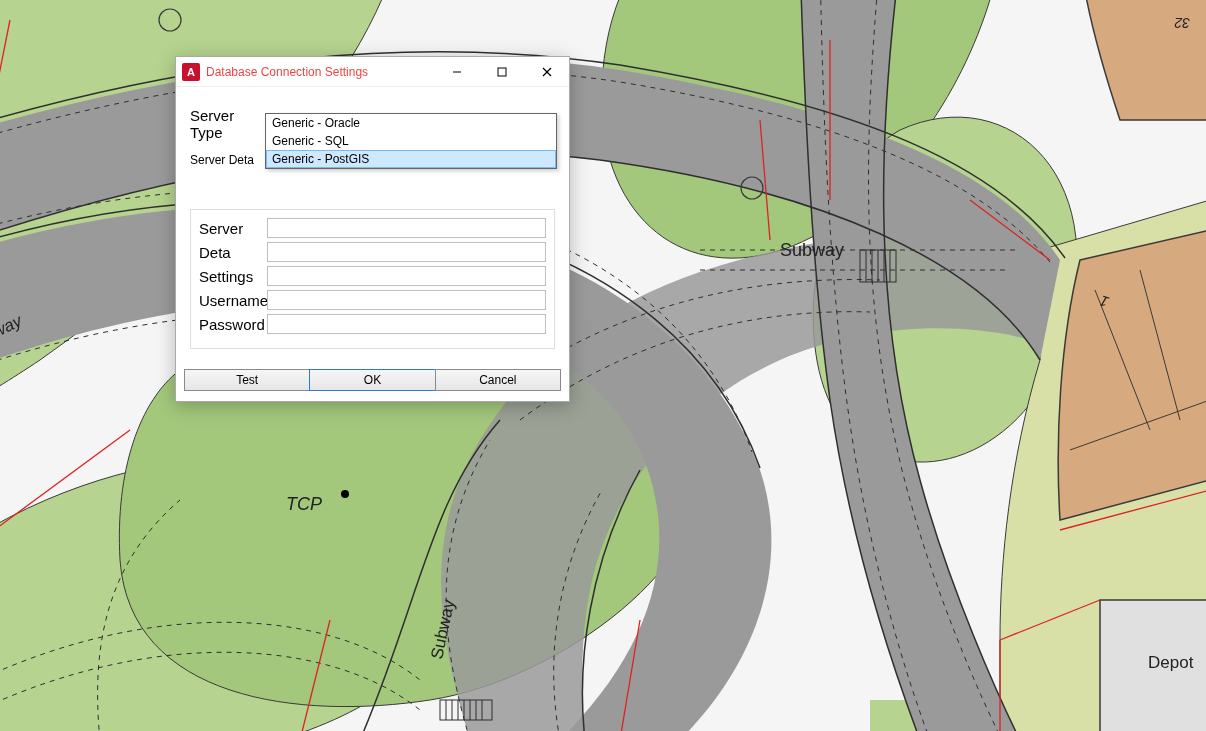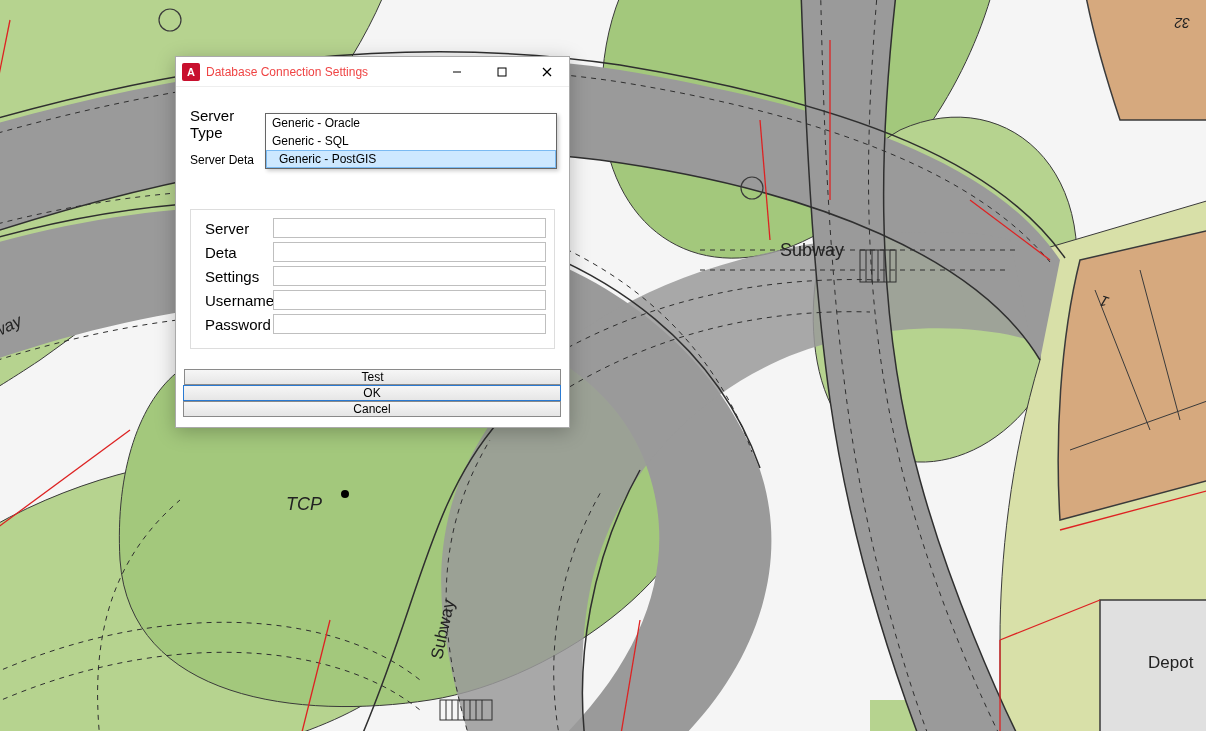--- a/index.html
+++ b/index.html
@@ -99,35 +99,34 @@
   }
   .dd-item {
     padding: 2px 6px;
     font-size:12px;
     color:#000;
     cursor:default;
   }
   .dd-item.hot {
     background:#cde8ff;
     border:1px solid #7abaf2;
-    padding:1px 12px;
+    padding:1px 5px;
   }
 
   .fields-group {
     border:1px solid #ddd;
     padding: 8px 8px 10px 8px;
     margin-top: 50px;
   }
-  .fields-group .row .lbl { width:62px;margin-left:6px; }
+  .fields-group .row .lbl { width:62px; }
 
   .btnbar {
     display:flex;
     padding: 10px 8px 10px 8px;
     gap:0;
-    flex-direction:column;
   }
   .btnbar .btn {
     flex:1;
     height:22px;
     border:1px solid #8a8a8a;
     background:linear-gradient(#f6f6f6,#e6e6e6);
     display:flex;align-items:center;justify-content:center;
     font-size:12px;
     color:#000;
   }

